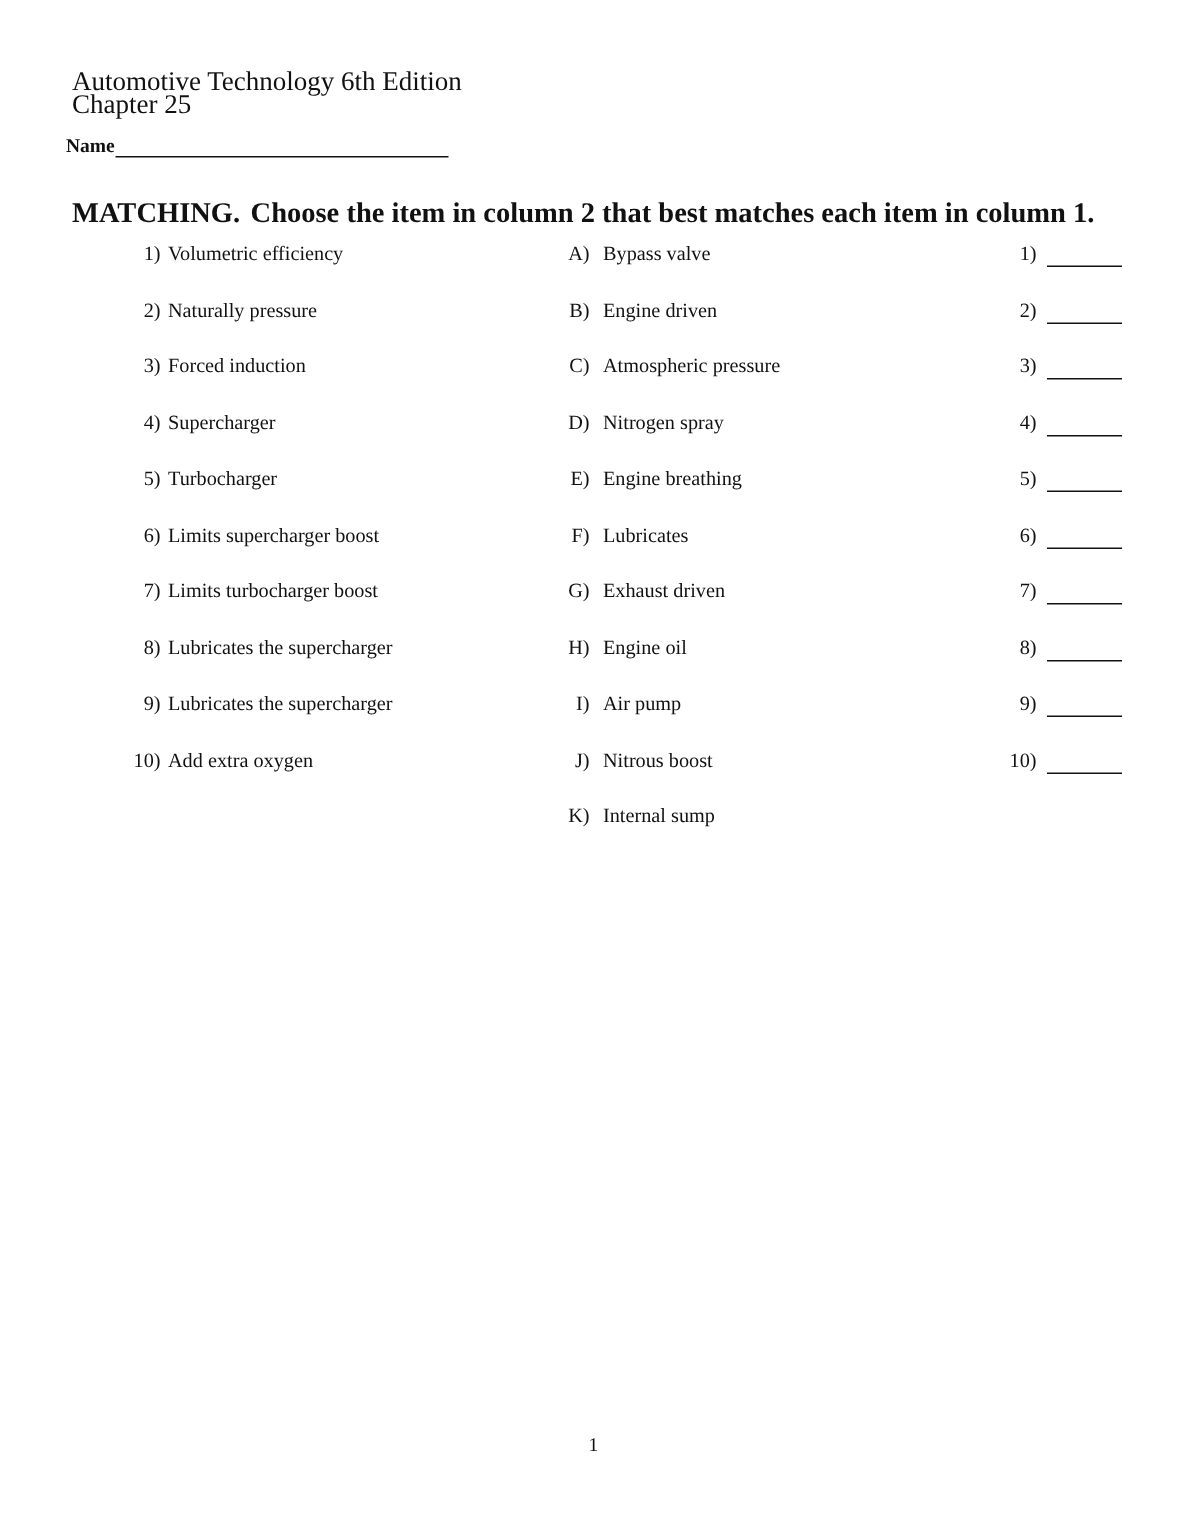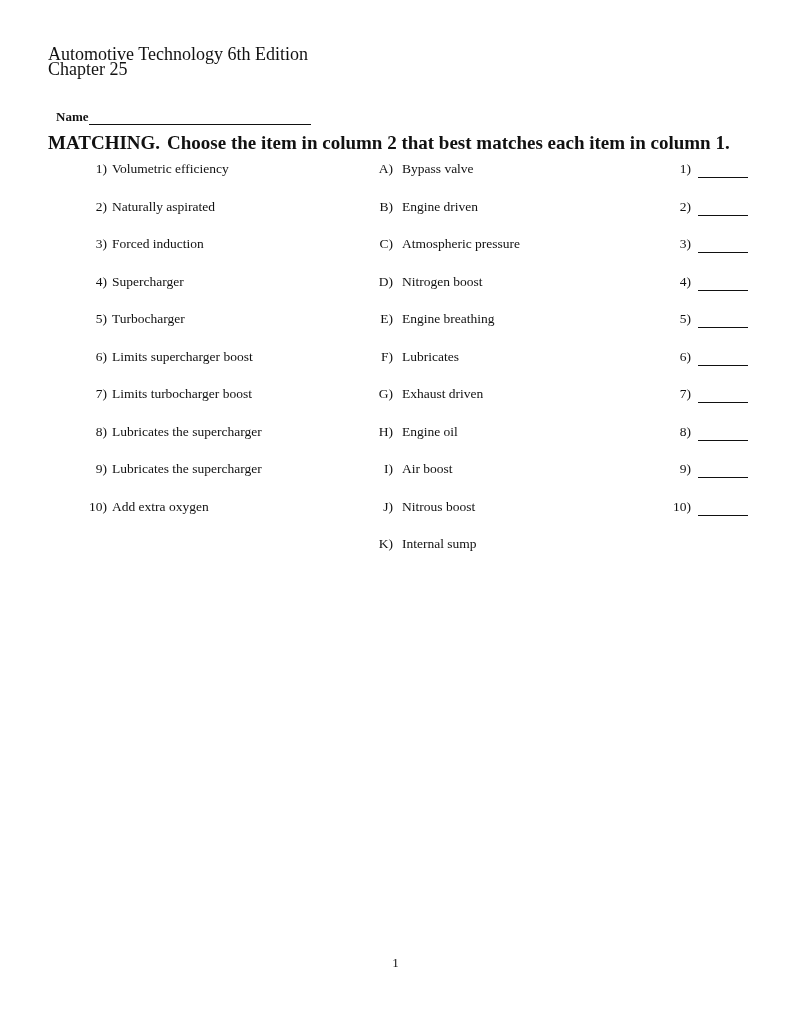--- a/index.html
+++ b/index.html
@@ -5,21 +5,21 @@
   * { margin: 0; padding: 0; box-sizing: border-box; }
   html, body { width: 791px; height: 1024px; }
   body {
     position: relative;
     background: #ffffff;
     color: #111111;
     font-family: "Liberation Serif", "DejaVu Serif", serif;
     overflow: hidden;
   }
   .doc-header { position: absolute; left: 48px; top: 47px; font-size: 18px; line-height: 14.5px; }
-  .name-line { position: absolute; left: 56px; top: 89px; font-size: 13px; font-weight: bold; display: flex; align-items: flex-end; margin-top: 20px; }
+  .name-line { position: absolute; left: 44px; top: 89px; font-size: 13px; font-weight: bold; display: flex; align-items: flex-end; }
   .name-blank { display: inline-block; width: 222px; height: 15px; border-bottom: 1.2px solid #111; }
   .instructions { position: absolute; left: 48px; top: 132px; font-size: 19px; font-weight: bold; }
   .instructions .gap { display: inline-block; width: 7px; }
   .rows { position: absolute; left: 0; top: 161px; width: 791px; }
   .m-row { position: absolute; left: 0; width: 791px; height: 20px; font-size: 13.5px; }
   .r0  { top: 0px; }    .r1  { top: 37.5px; } .r2  { top: 75px; }
   .r3  { top: 112.5px;} .r4  { top: 150px; }  .r5  { top: 187.5px; }
   .r6  { top: 225px; }  .r7  { top: 262.5px;} .r8  { top: 300px; }
   .r9  { top: 337.5px;} .r10 { top: 375px; }
   .cell { position: absolute; top: 0; white-space: nowrap; }
@@ -54,41 +54,41 @@
     <span class="cell c1num">1)</span>
     <span class="cell c1txt">Volumetric efficiency</span>
     <span class="cell c2let">A)</span>
     <span class="cell c2txt">Bypass valve</span>
     <span class="cell c3num">1)</span>
     <span class="cell c3blank"></span>
   </div>
 
   <div class="m-row r1">
     <span class="cell c1num">2)</span>
-    <span class="cell c1txt">Naturally aspirated</span>
+    <span class="cell c1txt">Naturally pressure</span>
     <span class="cell c2let">B)</span>
     <span class="cell c2txt">Engine driven</span>
     <span class="cell c3num">2)</span>
     <span class="cell c3blank"></span>
   </div>
 
   <div class="m-row r2">
     <span class="cell c1num">3)</span>
     <span class="cell c1txt">Forced induction</span>
     <span class="cell c2let">C)</span>
     <span class="cell c2txt">Atmospheric pressure</span>
     <span class="cell c3num">3)</span>
     <span class="cell c3blank"></span>
   </div>
 
   <div class="m-row r3">
     <span class="cell c1num">4)</span>
     <span class="cell c1txt">Supercharger</span>
     <span class="cell c2let">D)</span>
-    <span class="cell c2txt">Nitrogen boost</span>
+    <span class="cell c2txt">Nitrogen spray</span>
     <span class="cell c3num">4)</span>
     <span class="cell c3blank"></span>
   </div>
 
   <div class="m-row r4">
     <span class="cell c1num">5)</span>
     <span class="cell c1txt">Turbocharger</span>
     <span class="cell c2let">E)</span>
     <span class="cell c2txt">Engine breathing</span>
     <span class="cell c3num">5)</span>
@@ -119,21 +119,21 @@
     <span class="cell c2let">H)</span>
     <span class="cell c2txt">Engine oil</span>
     <span class="cell c3num">8)</span>
     <span class="cell c3blank"></span>
   </div>
 
   <div class="m-row r8">
     <span class="cell c1num">9)</span>
     <span class="cell c1txt">Lubricates the supercharger</span>
     <span class="cell c2let">I)</span>
-    <span class="cell c2txt">Air boost</span>
+    <span class="cell c2txt">Air pump</span>
     <span class="cell c3num">9)</span>
     <span class="cell c3blank"></span>
   </div>
 
   <div class="m-row r9">
     <span class="cell c1num">10)</span>
     <span class="cell c1txt">Add extra oxygen</span>
     <span class="cell c2let">J)</span>
     <span class="cell c2txt">Nitrous boost</span>
     <span class="cell c3num">10)</span>

